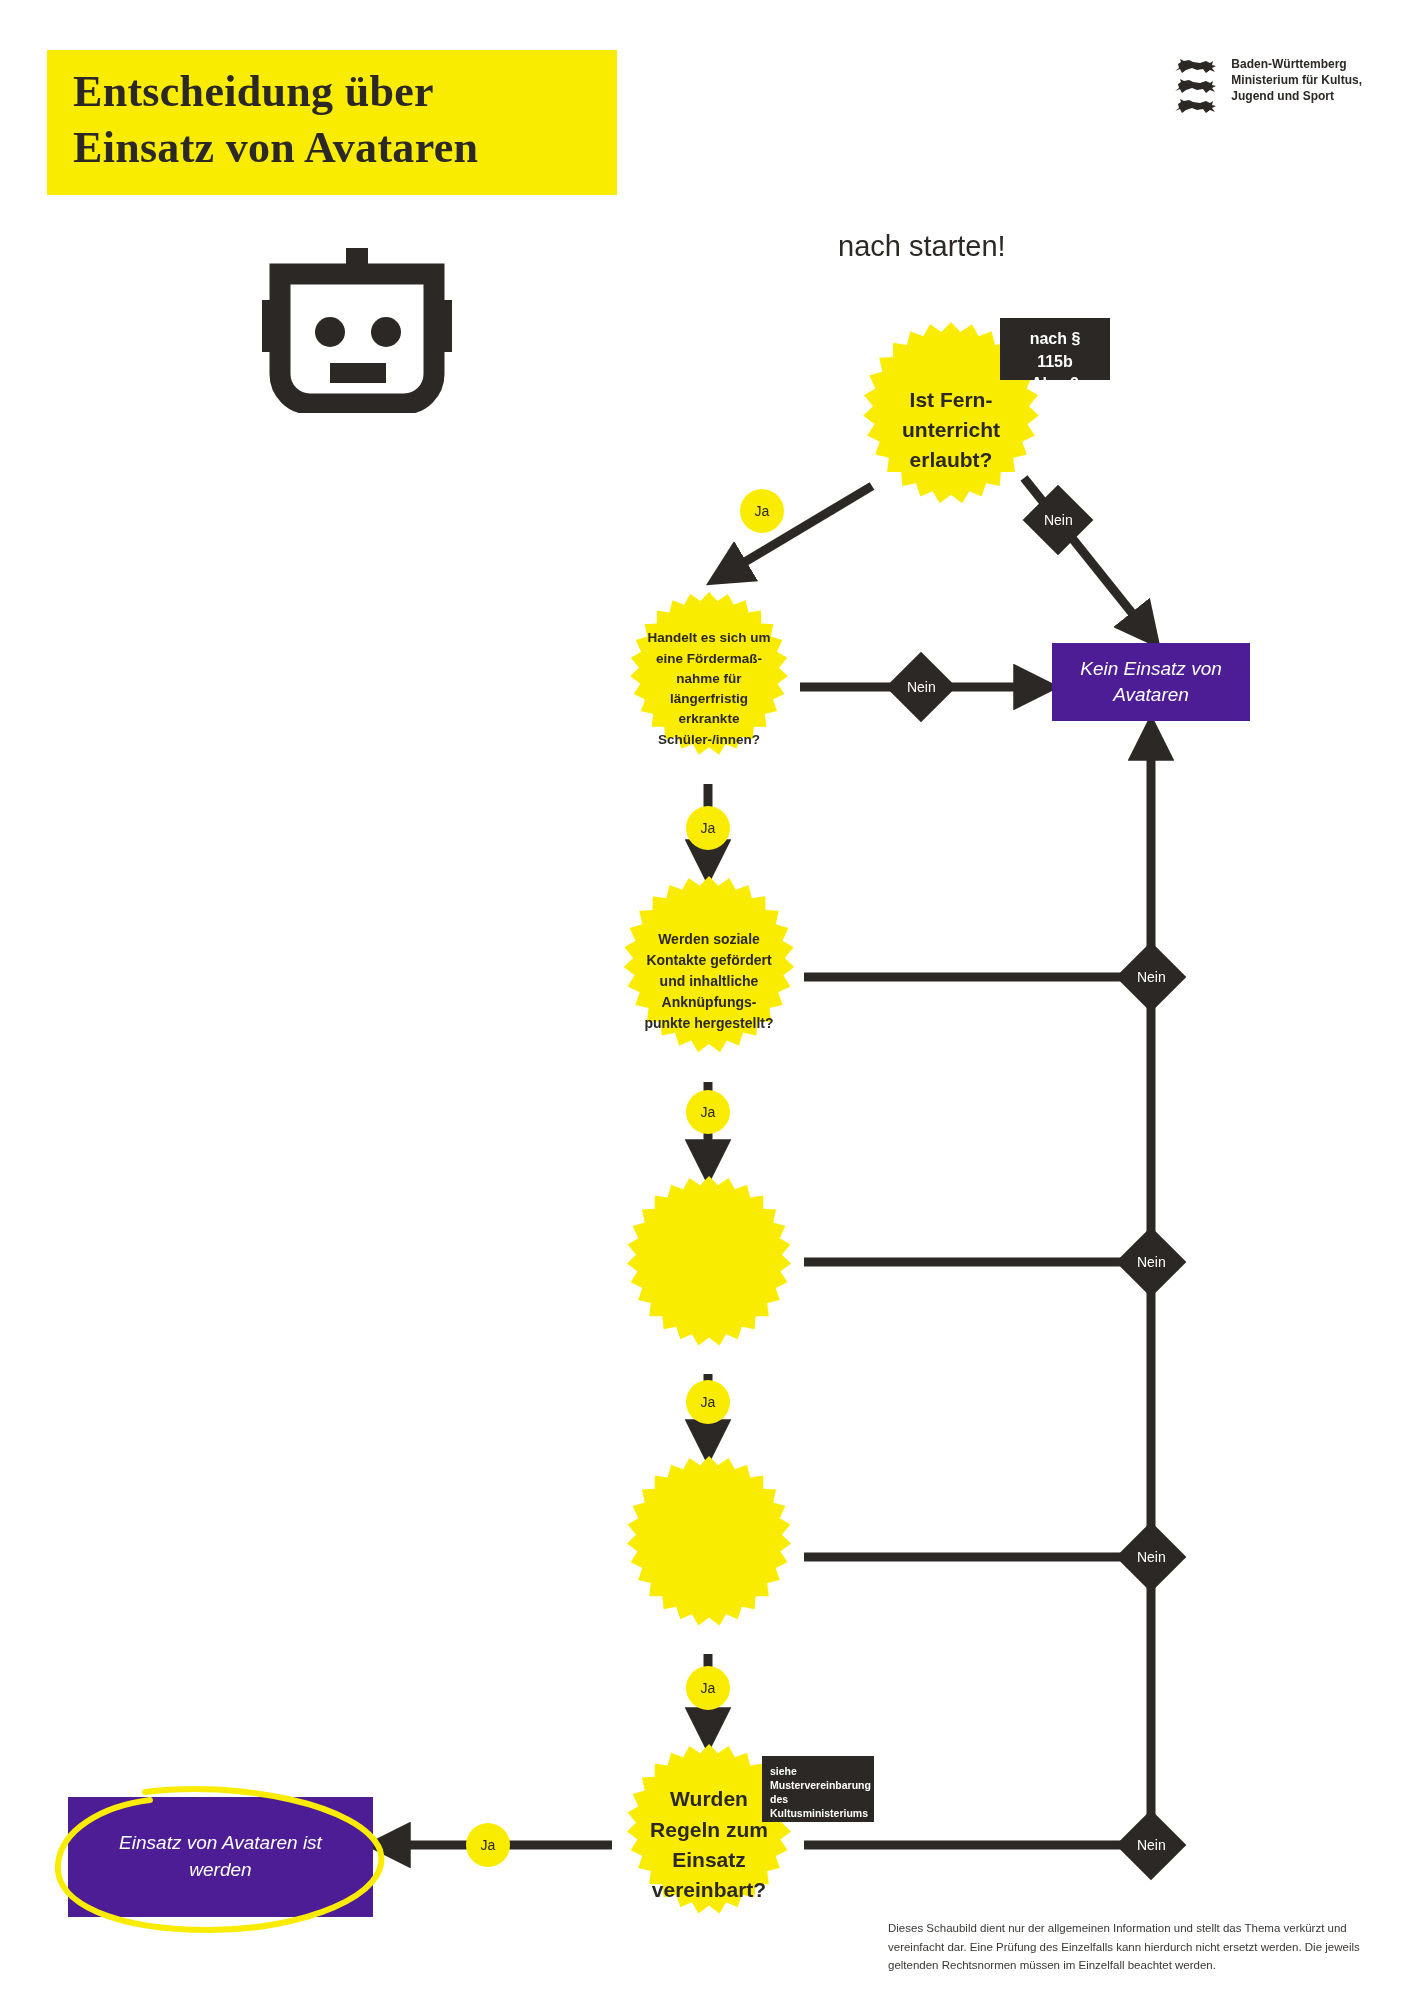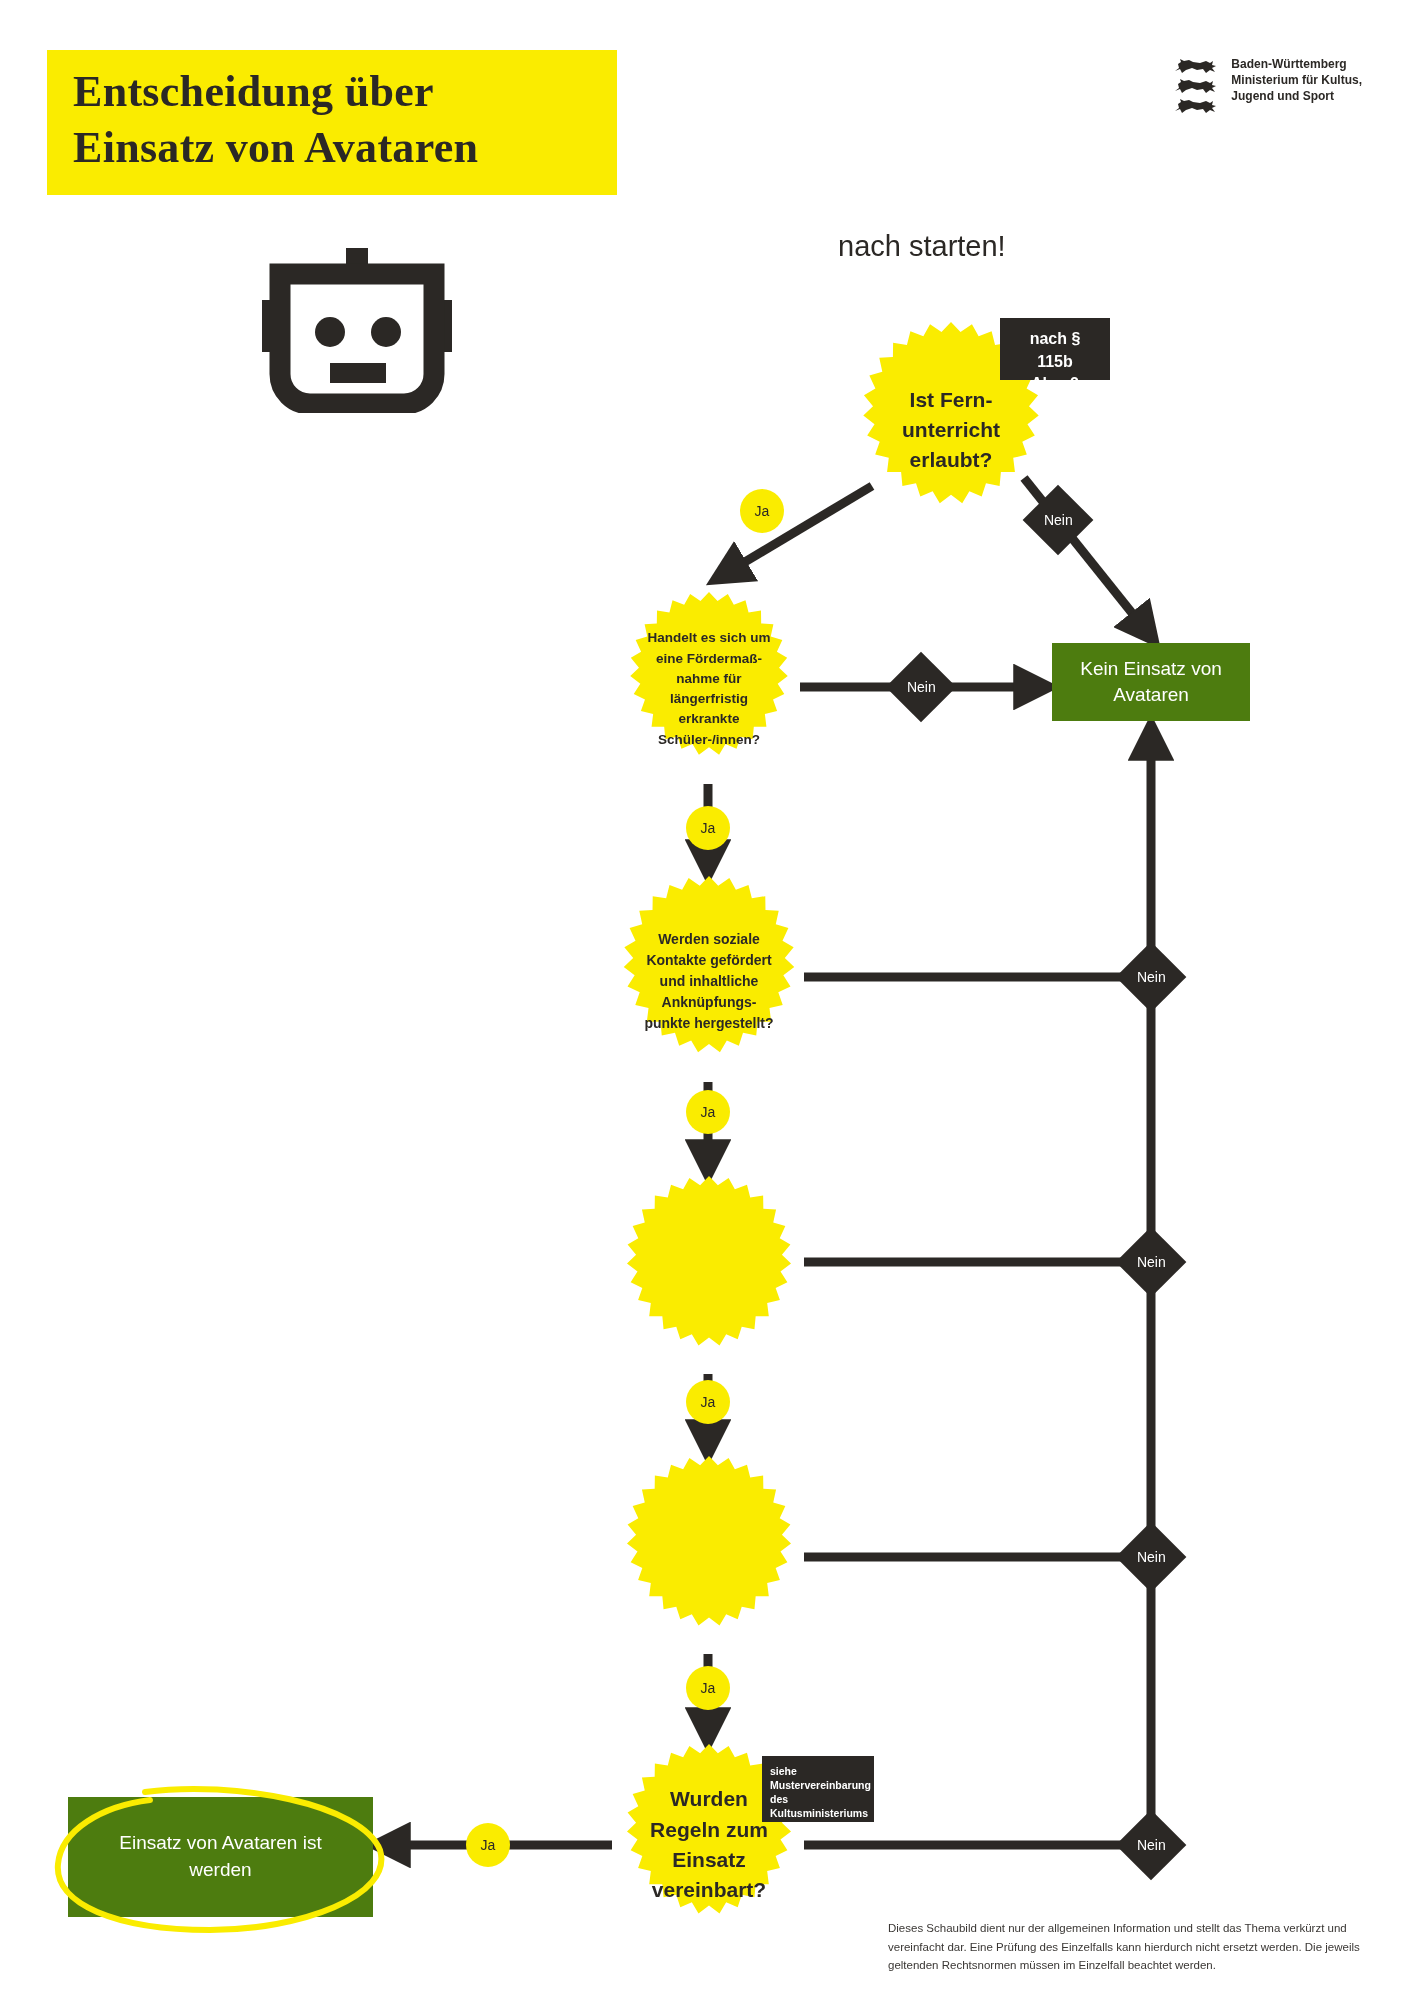--- a/index.html
+++ b/index.html
@@ -126,27 +126,28 @@
 
   .node-q5 { left: 608px; top: 1456px; width: 202px; height: 202px; }
   .node-q5 .node-text { font-size: 21px; line-height: 1.45; }
 
   .node-q6 { left: 608px; top: 1744px; width: 202px; height: 202px; }
   .node-q6 .node-text { font-size: 21px; line-height: 1.45; }
 
   
   .box {
     position: absolute;
-    background: #4d7c0f;
+    background: #4c1d95;
     color: #ffffff;
     display: flex;
     align-items: center;
     justify-content: center;
     text-align: center;
     box-sizing: border-box;
+    font-style: italic;
   }
   .box-kein {
     left: 1052px;
     top: 643px;
     width: 198px;
     height: 78px;
     font-size: 19px;
     line-height: 1.35;
   }
   .box-erlaubt {

